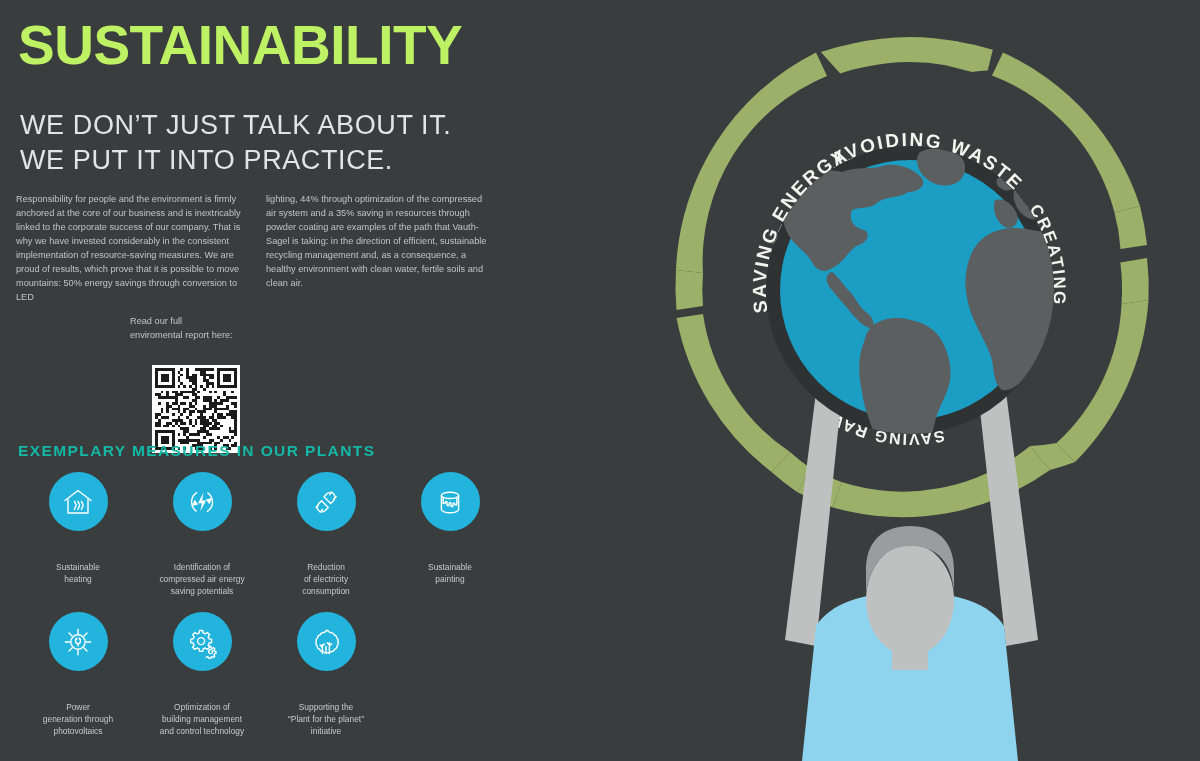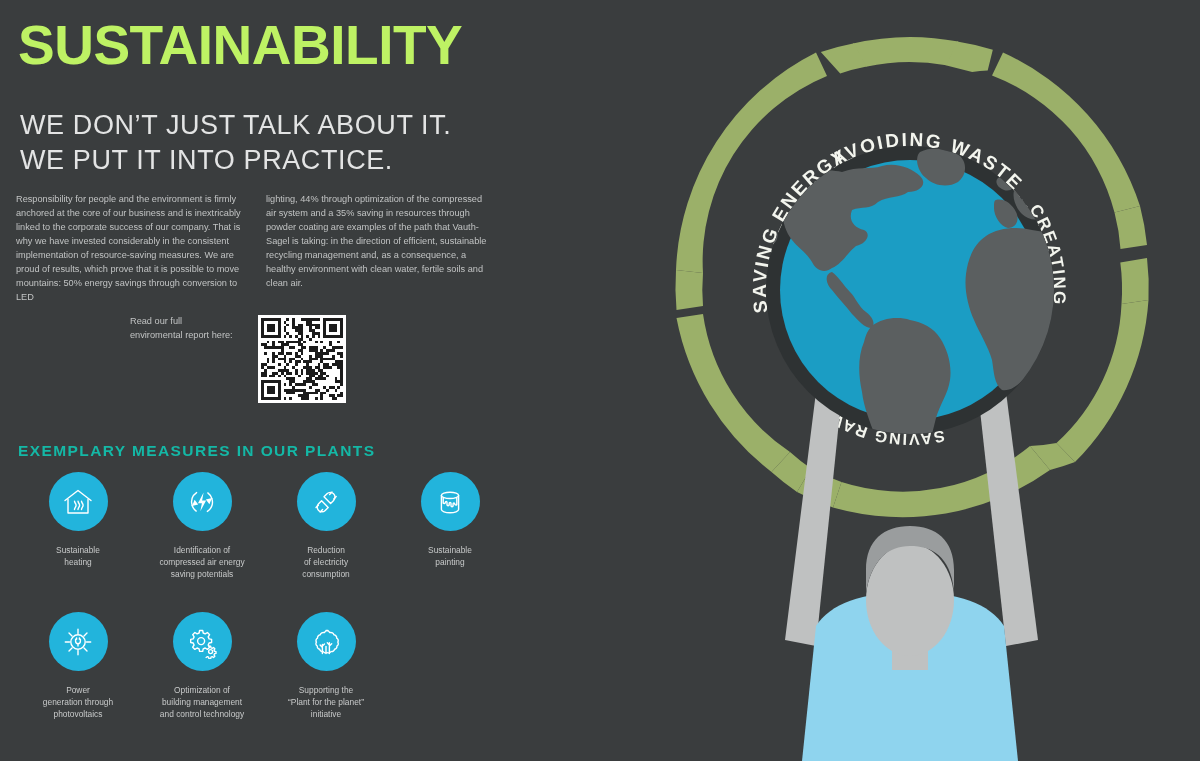--- a/index.html
+++ b/index.html
@@ -57,21 +57,23 @@
     font-size: 9.2px;
     line-height: 1.52;
     color: #c2c4c4;
     text-align: left;
   }
 
   #qr-block {
     position: absolute;
     left: 130px; top: 315px;
     display: flex;
+    align-items: flex-end;
     gap: 18px;
+    flex-direction: column;
   }
   #qr-caption {
     font-size: 9.2px;
     line-height: 1.5;
     color: #c2c4c4;
     padding-bottom: 4px;
     width: 110px;
   }
   #qr-code {
     width: 82px; height: 82px;
@@ -106,21 +108,21 @@
   .measure-circle {
     width: 59px; height: 59px;
     border-radius: 50%;
     background: #22b4dc;
     display: flex;
     align-items: center;
     justify-content: center;
   }
   .measure-circle svg { display: block; }
   .measure-label {
-    margin-top: 13px;
+    margin-top: 30px;
     font-size: 8.4px;
     line-height: 1.45;
     text-align: center;
     color: #c8caca;
     white-space: pre-line;
     width: 118px;
   }
 
   
   #right-panel {

